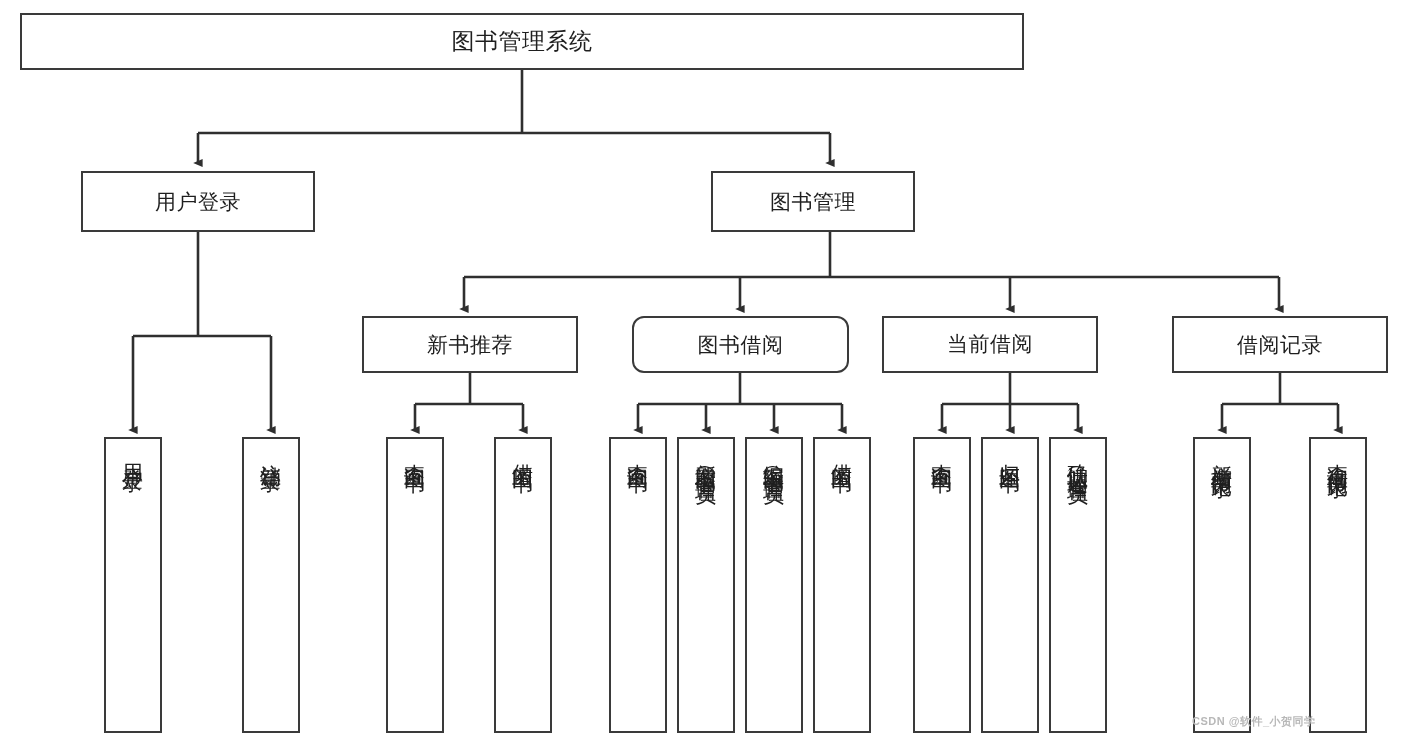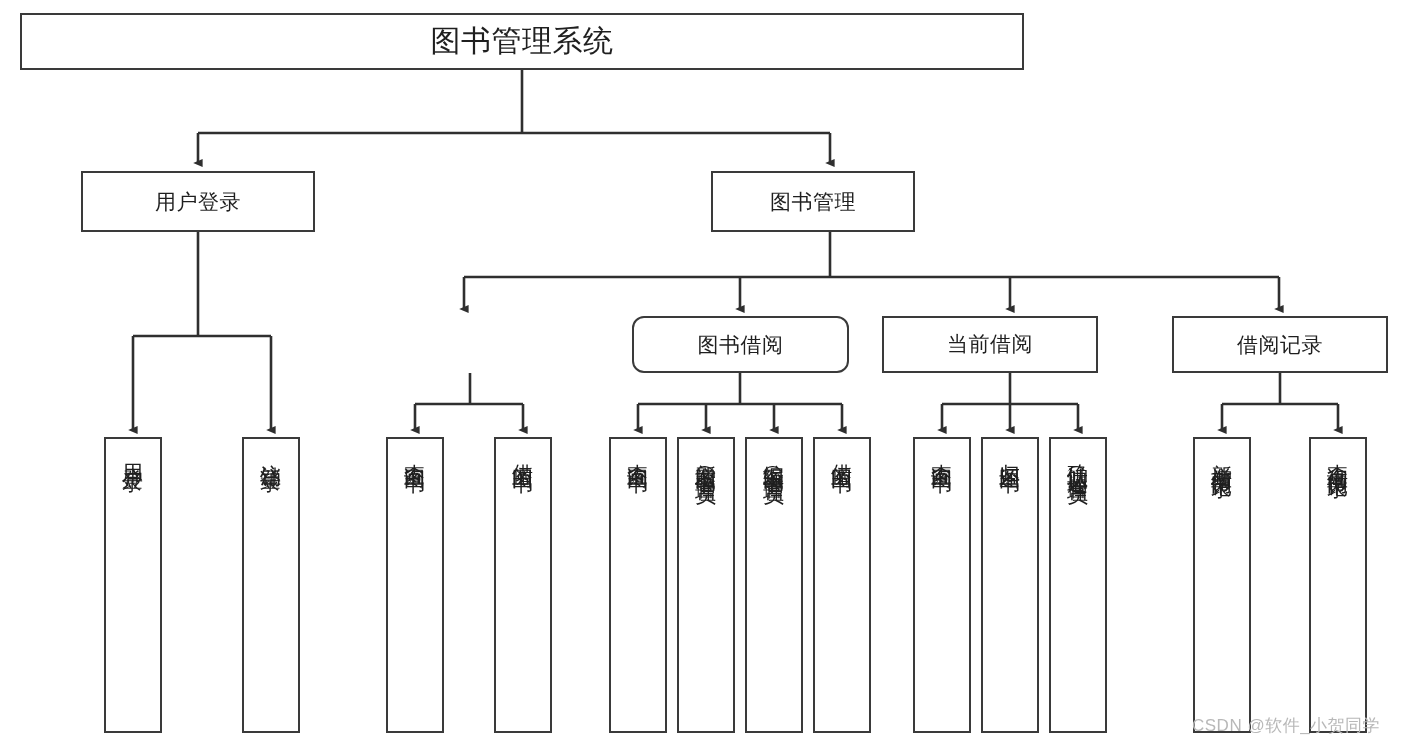--- a/index.html
+++ b/index.html
@@ -41,43 +41,44 @@
     text-align: center;
     line-height: 1.22;
     white-space: nowrap;
   }
   
   .node.h .label {
     font-size: 21px;
     letter-spacing: 0.5px;
   }
   .node.root .label {
-    font-size: 30px;
+    font-size: 23px;
   }
   
   .node.v {
     align-items: flex-start;
     padding-top: 8px;
   }
   .node.v .label {
     writing-mode: vertical-rl;
     text-orientation: upright;
     font-size: 21px;
     line-height: 1.0;
     letter-spacing: 3px;
     white-space: normal;
   }
   .watermark {
     position: absolute;
     left: 1192px;
     top: 714px;
-    font-size: 17px;
+    font-size: 11px;
     color: #b8b8b8;
     white-space: nowrap;
     letter-spacing: 0.5px;
+    font-weight: bold;
   }
 </style>
 </head>
 <body>
 
 <div id="canvas">
 
   <svg id="edges" viewBox="0 0 1405 747" xmlns="http://www.w3.org/2000/svg">
     <defs>
       <marker id="arrow" markerWidth="11" markerHeight="11" refX="5" refY="5.2" orient="auto" markerUnits="userSpaceOnUse">
@@ -132,20 +133,23 @@
     <span class="label">图书管理系统</span>
   </div>
 
   <div class="node h" style="left:81px; top:171px; width:234px; height:61px;">
     <span class="label">用户登录</span>
   </div>
   <div class="node h" style="left:711px; top:171px; width:204px; height:61px;">
     <span class="label">图书管理</span>
   </div>
 
+  <div class="node h" style="left:362px; top:316px; width:216px; height:57px;">
+    <span class="label">新书推荐</span>
+  </div>
   <div class="node h" style="left:632px; top:316px; width:217px; height:57px;border-radius:12px;">
     <span class="label">图书借阅</span>
   </div>
   <div class="node h" style="left:882px; top:316px; width:216px; height:57px;font-family:Liberation Serif, serif;">
     <span class="label">当前借阅</span>
   </div>
   <div class="node h" style="left:1172px; top:316px; width:216px; height:57px;">
     <span class="label">借阅记录</span>
   </div>
 

